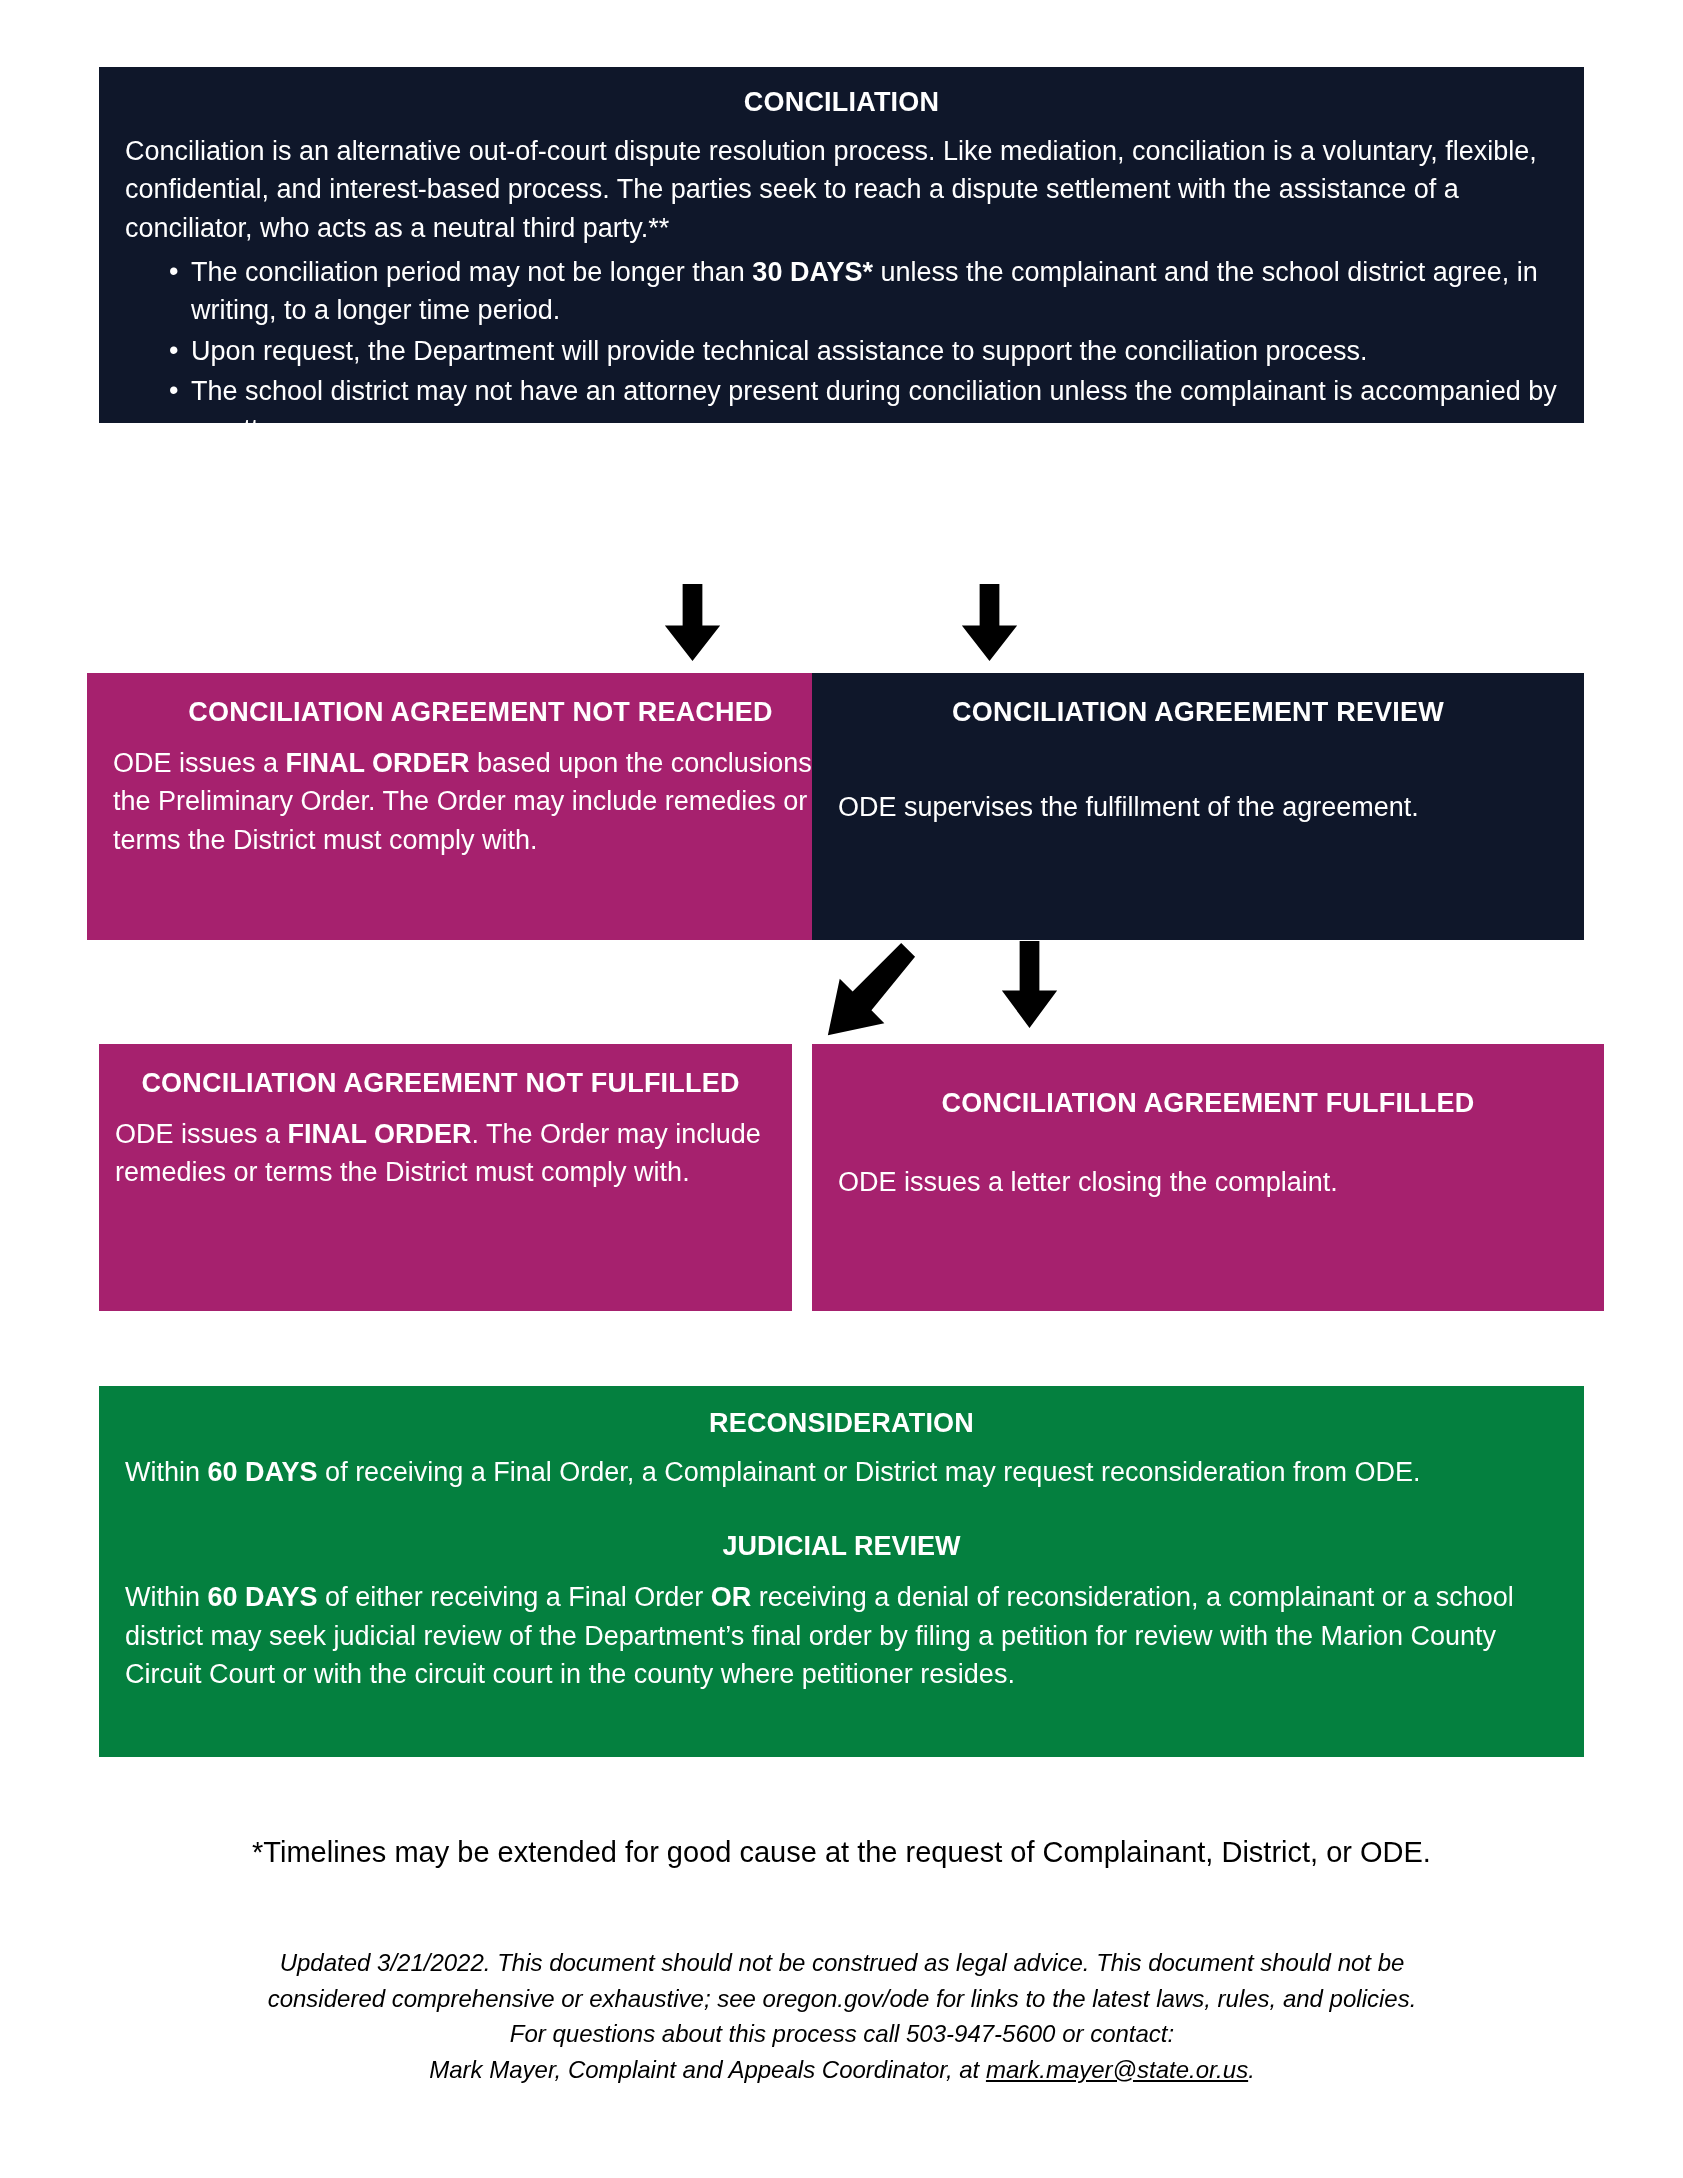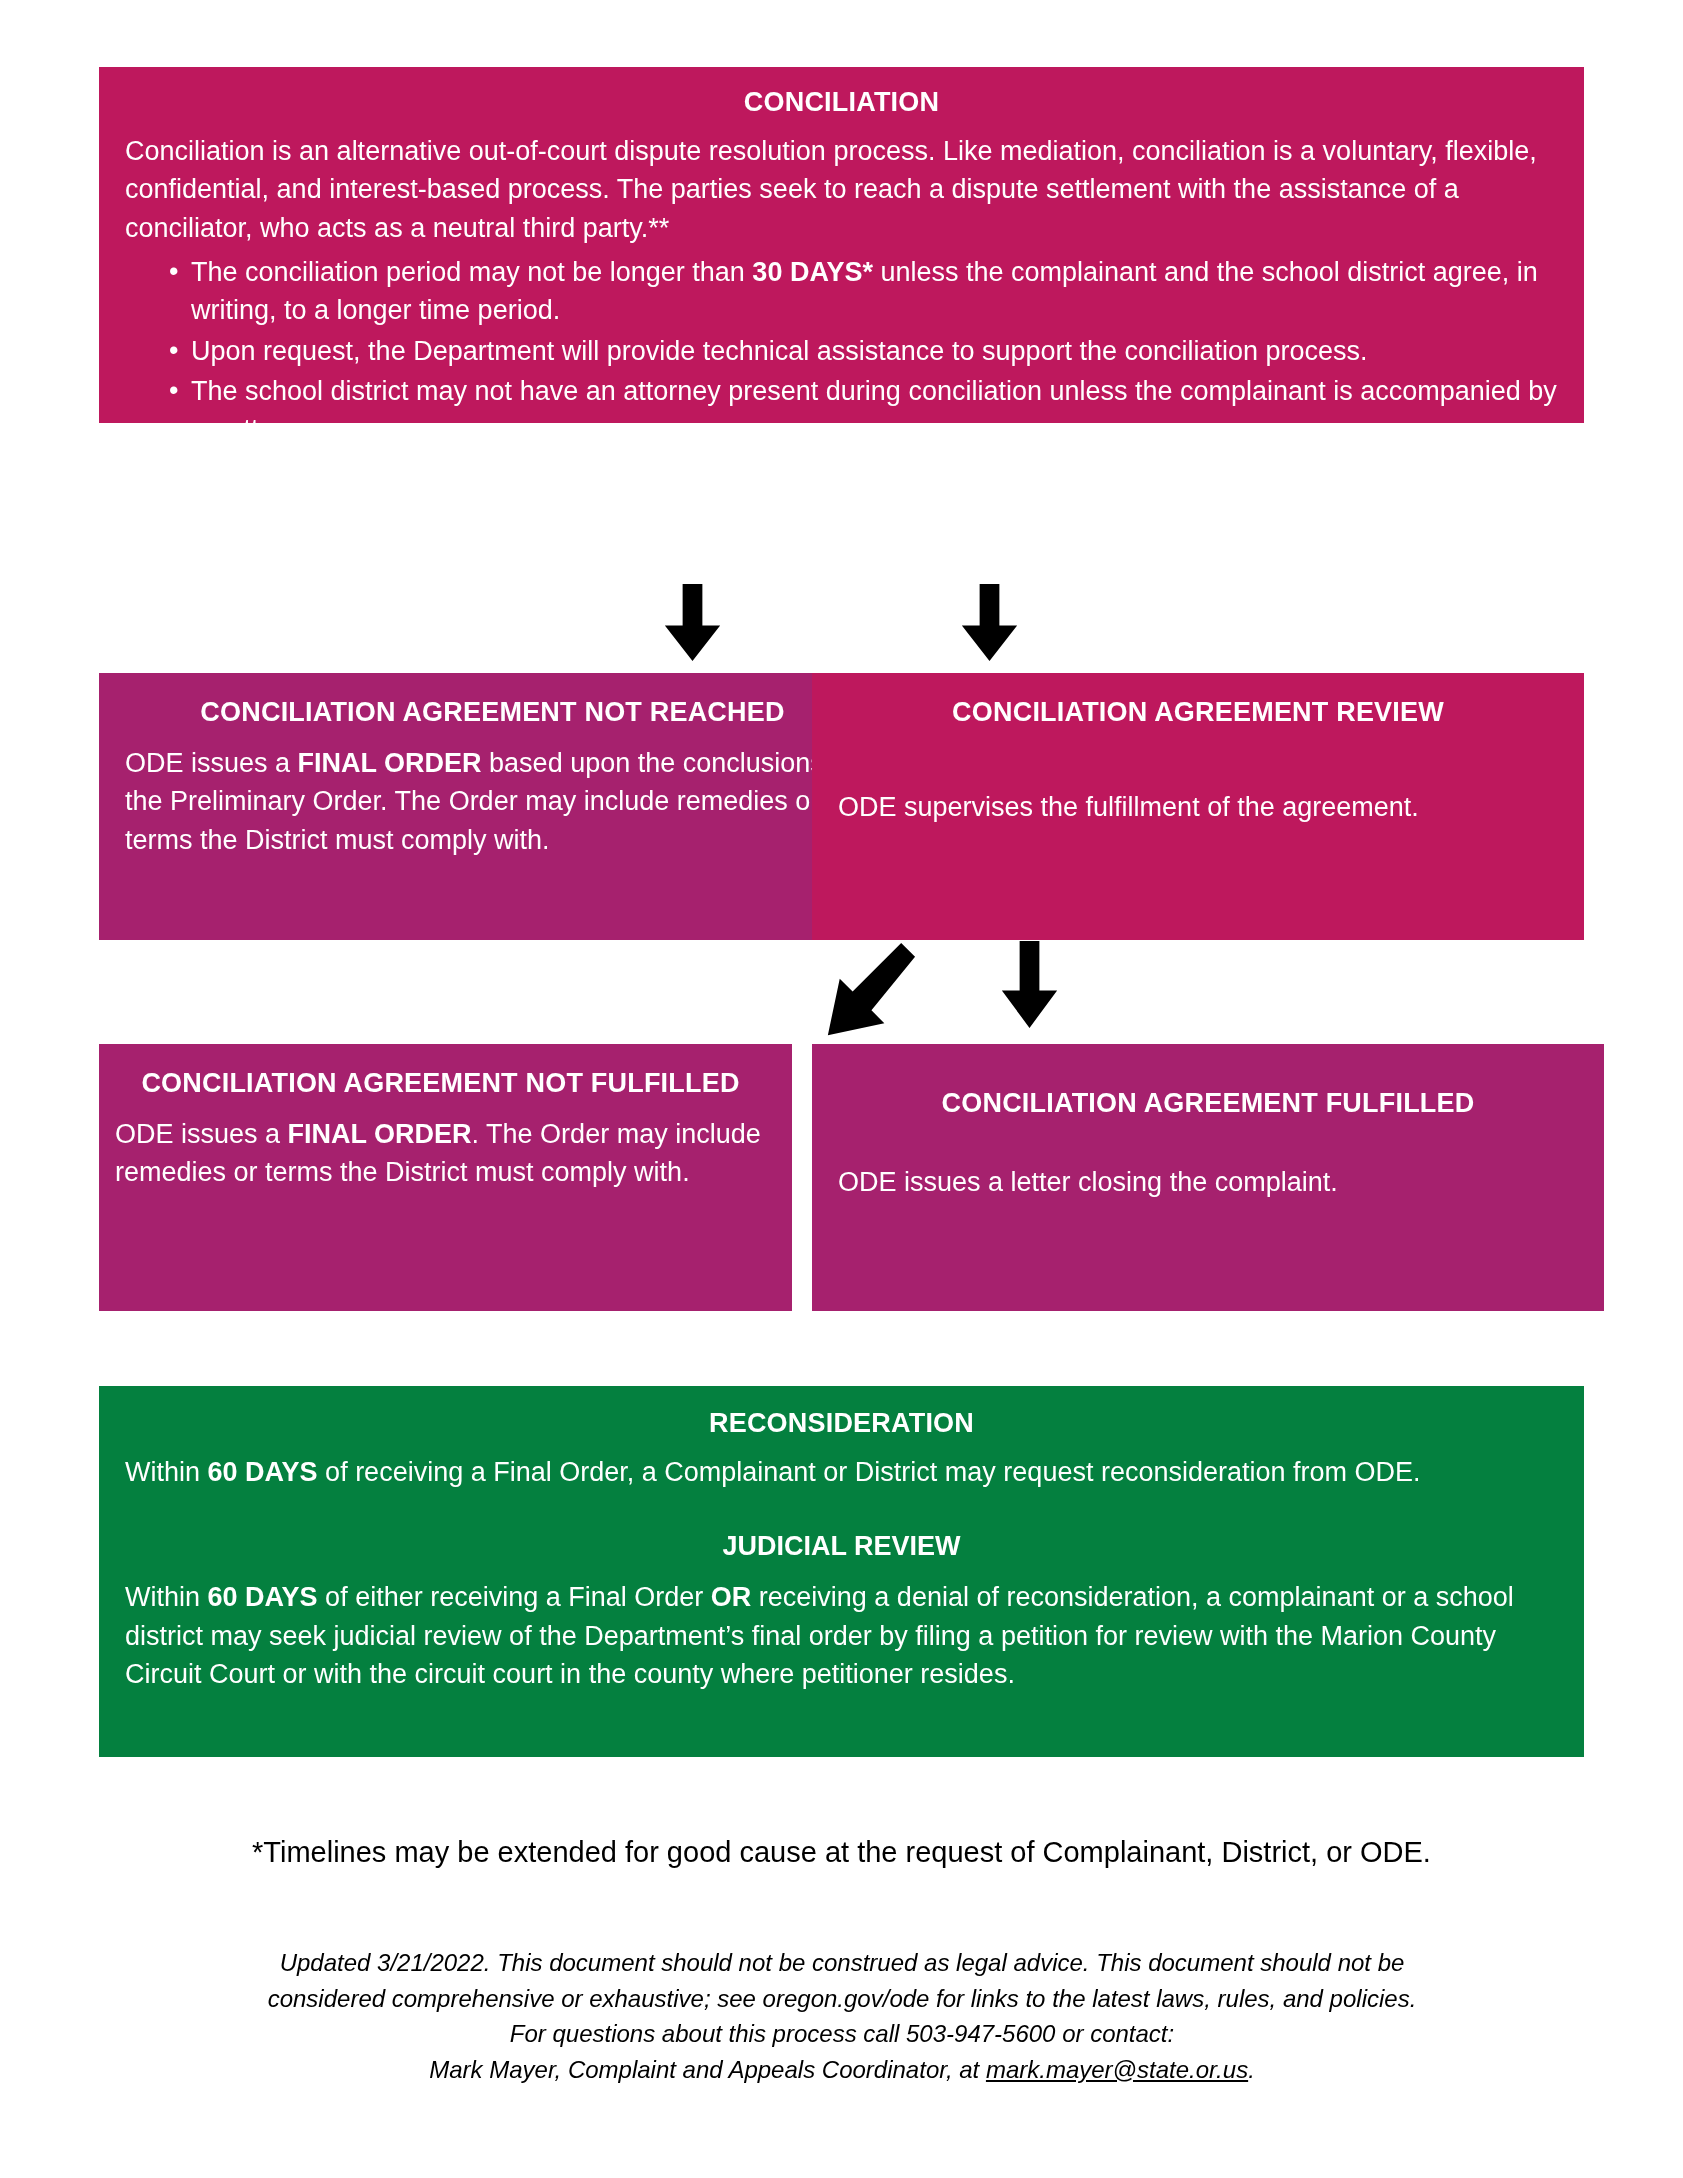--- a/index.html
+++ b/index.html
@@ -58,33 +58,33 @@
     position: absolute;
     left: 0;
     top: -1px;
   }
   .ital {
     font-style: italic;
   }
   b { font-weight: bold; }
 
   
-  .c-blue  { background: #be185d; }
+  .c-blue  { background: #0f172a; }
   .c-pink  { background: #a6216e; }
   .c-green { background: #04803f; }
 
   
   #box-conciliation {
     left: 99px; top: 67px; width: 1485px; height: 356px;
     padding-top: 14px;
   }
   #box-conciliation .box-title { margin-bottom: 14px; }
 
   #box-not-reached {
-    left: 99px; top: 673px; width: 787px; height: 267px;
+    left: 87px; top: 673px; width: 787px; height: 267px;
   }
   #box-reached {
     left: 812px; top: 673px; width: 772px; height: 267px;
   }
   #box-not-fulfilled {
     left: 99px; top: 1044px; width: 693px; height: 267px; padding-left: 16px;
   }
   #box-fulfilled {
     left: 812px; top: 1044px; width: 792px; height: 267px;
   }

